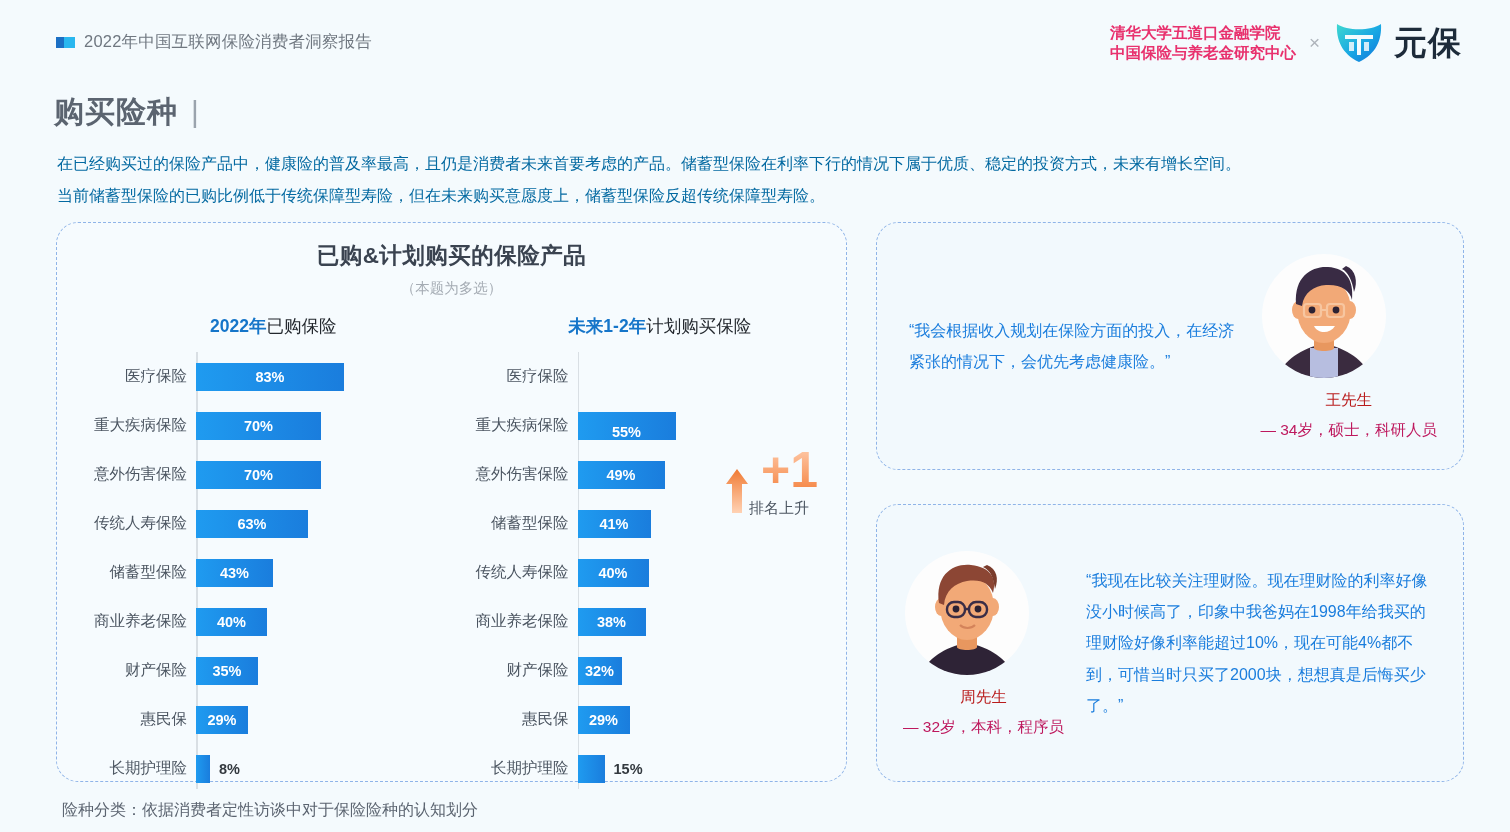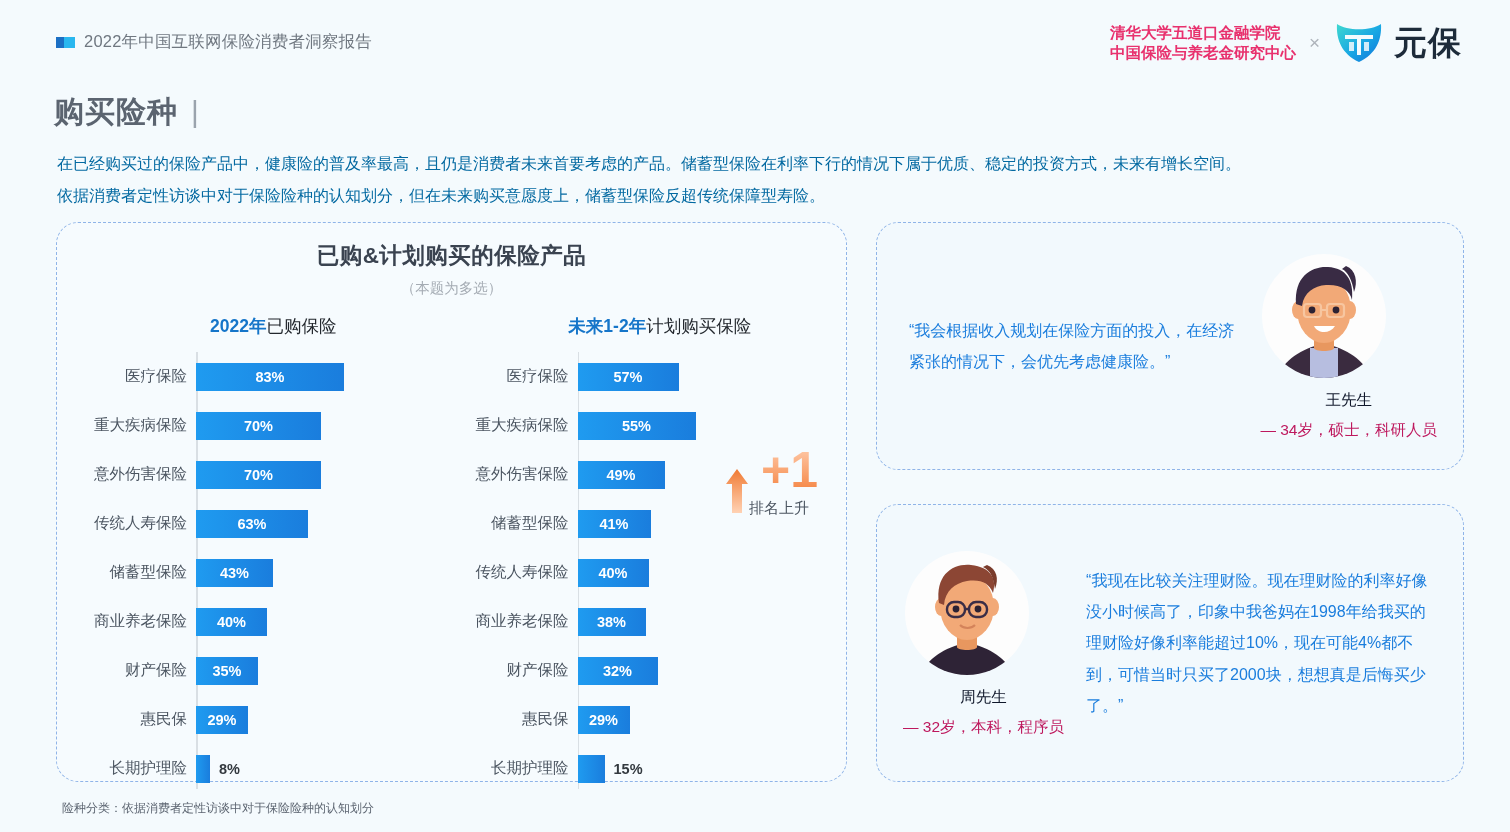--- a/index.html
+++ b/index.html
@@ -76,27 +76,27 @@
   
   .qcard {
     position: absolute; border: 1.6px dashed #8fb4e8; border-radius: 22px; background: #f2f9fd;
   }
   #quote-card-1 { left: 876px; top: 222px; width: 588px; height: 248px; }
   #quote-card-2 { left: 876px; top: 504px; width: 588px; height: 278px; }
 
   .q-inner { display: flex; height: 100%; align-items: center; }
   .q-text { font-size: 16px; line-height: 1.95; color: #1a7ddd; }
   .q-person { text-align: center; }
-  .q-name { font-size: 15.5px; color: #0f172a; margin-top: 6px; }
+  .q-name { font-size: 15.5px; color: #b91c1c; margin-top: 6px; }
   .q-meta { font-size: 15.5px; color: #be185d; margin-top: 9px; white-space: nowrap; }
 
   .avatar-wrap { width: 128px; }
 
   
-  .footnote { position: absolute; left: 62px; top: 800px; font-size: 12px; color: #5b6470; font-family: Liberation Mono, monospace; }
+  .footnote { position: absolute; left: 62px; top: 800px; font-size: 16px; color: #5b6470; font-family: Liberation Mono, monospace; }
 </style>
 </head>
 <body>
 
 <div class="page">
 
   <div class="hdr-left">
     <span style="display:flex;">
       <span class="sq-a"></span>
         <span class="sq-b"></span>
@@ -129,21 +129,21 @@
     </div>
   </div>
 
   <div class="title-row">
     <span class="title-key">购买险种</span>
     <span class="title-bar">|</span>
   </div>
 
   <div class="lead">
     <div>在已经购买过的保险产品中，健康险的普及率最高，且仍是消费者未来首要考虑的产品。储蓄型保险在利率下行的情况下属于优质、稳定的投资方式，未来有增长空间。</div>
-    <div>依据消费者定性访谈中对于保险险种的认知划分，但在未来购买意愿度上，储蓄型保险反超传统保障型寿险。</div>
+    <div>当前储蓄型保险的已购比例低于传统保障型寿险，但在未来购买意愿度上，储蓄型保险反超传统保障型寿险。</div>
   </div>
 
   <div class="chart-card">
     <div class="chart-title">已购&amp;计划购买的保险产品</div>
     <div class="chart-sub">（本题为多选）</div>
 
     <div class="col-heads">
       <div class="col-head ch-left">
         <b>2022年</b><span>已购保险</span>
       </div>
@@ -224,30 +224,25 @@
             <div class="btrack">
               <div class="bar" style="width: 14px;"></div>
               <span class="bval outside">8%</span>
             </div>
           </div>
         </div>
       <div class="chart-col col-right" id="panel-1">
         <div class="axis"></div>
       <div class="brow">
             <div class="blabel">医疗保险</div>
-            <div class="btrack">
-              <div class="bar" style="width: 101px;">
-                <span class="bval">57%</span>
-              </div>
-            </div>
           </div>
           <div class="brow">
             <div class="blabel">重大疾病保险</div>
             <div class="btrack">
-              <div class="bar" style="width: 118px;">
+              <div class="bar" style="width: 98px; align-items: flex-end;">
                 <span class="bval">55%</span>
               </div>
             </div>
           </div>
           <div class="brow">
             <div class="blabel">意外伤害保险</div>
             <div class="btrack">
               <div class="bar" style="width: 87px;">
                 <span class="bval">49%</span>
               </div>
@@ -273,21 +268,21 @@
             <div class="blabel">商业养老保险</div>
             <div class="btrack">
               <div class="bar" style="width: 68px;">
                 <span class="bval">38%</span>
               </div>
             </div>
           </div>
           <div class="brow">
             <div class="blabel">财产保险</div>
             <div class="btrack">
-              <div class="bar" style="width: 80px; text-align: right;">
+              <div class="bar" style="width: 44px; text-align: right;">
                 <span class="bval">32%</span>
               </div>
             </div>
           </div>
           <div class="brow">
             <div class="blabel">惠民保</div>
             <div class="btrack">
               <div class="bar" style="width: 52px;">
                 <span class="bval">29%</span>
               </div>

